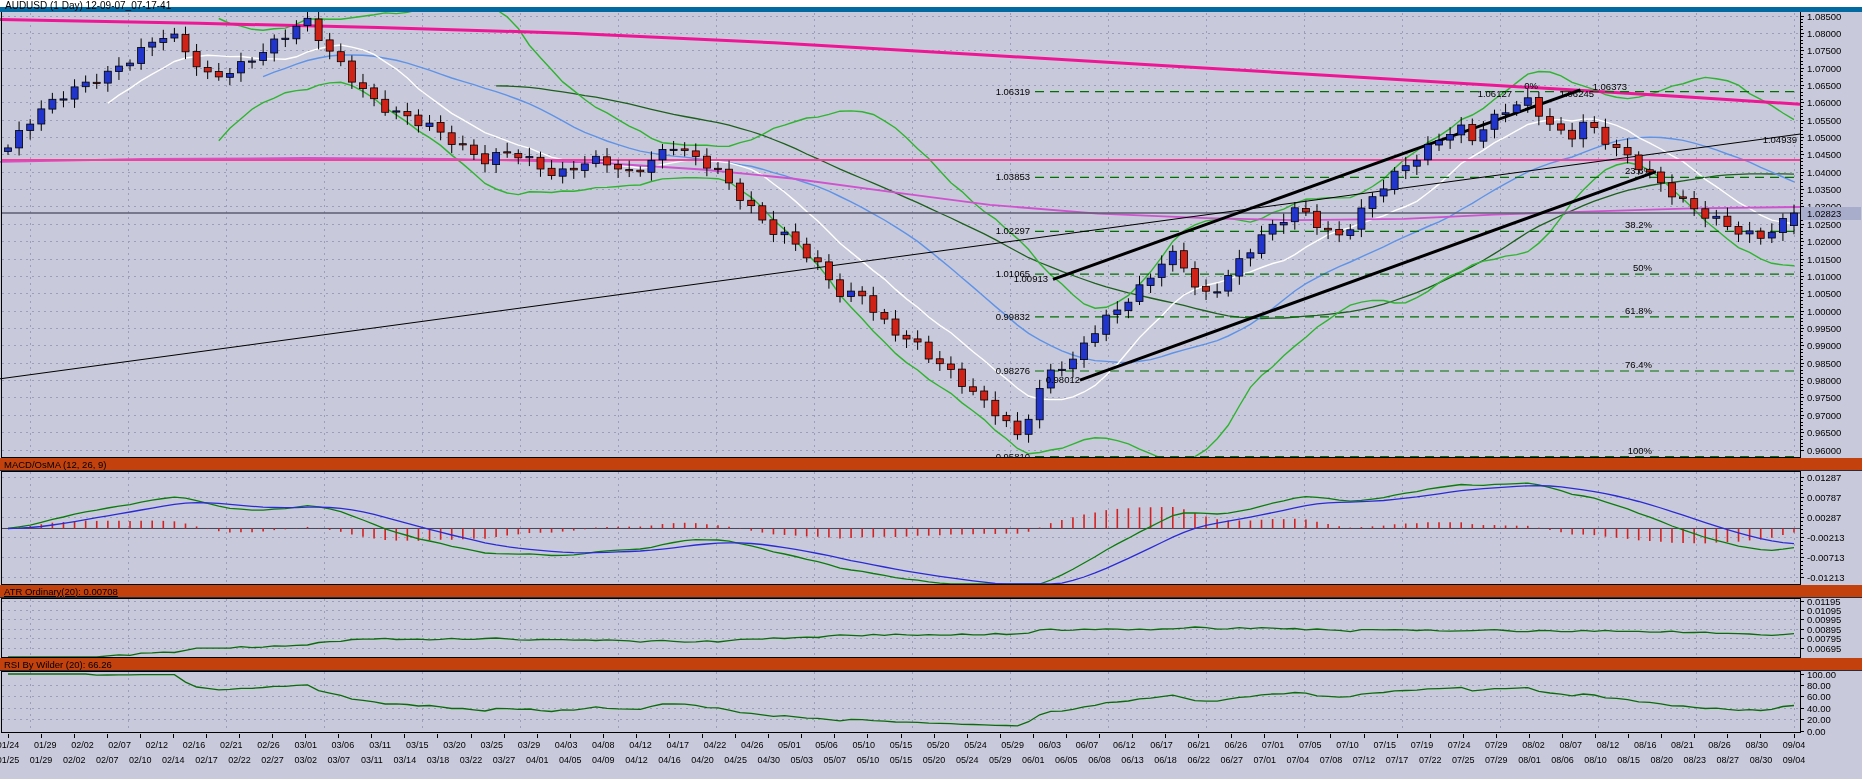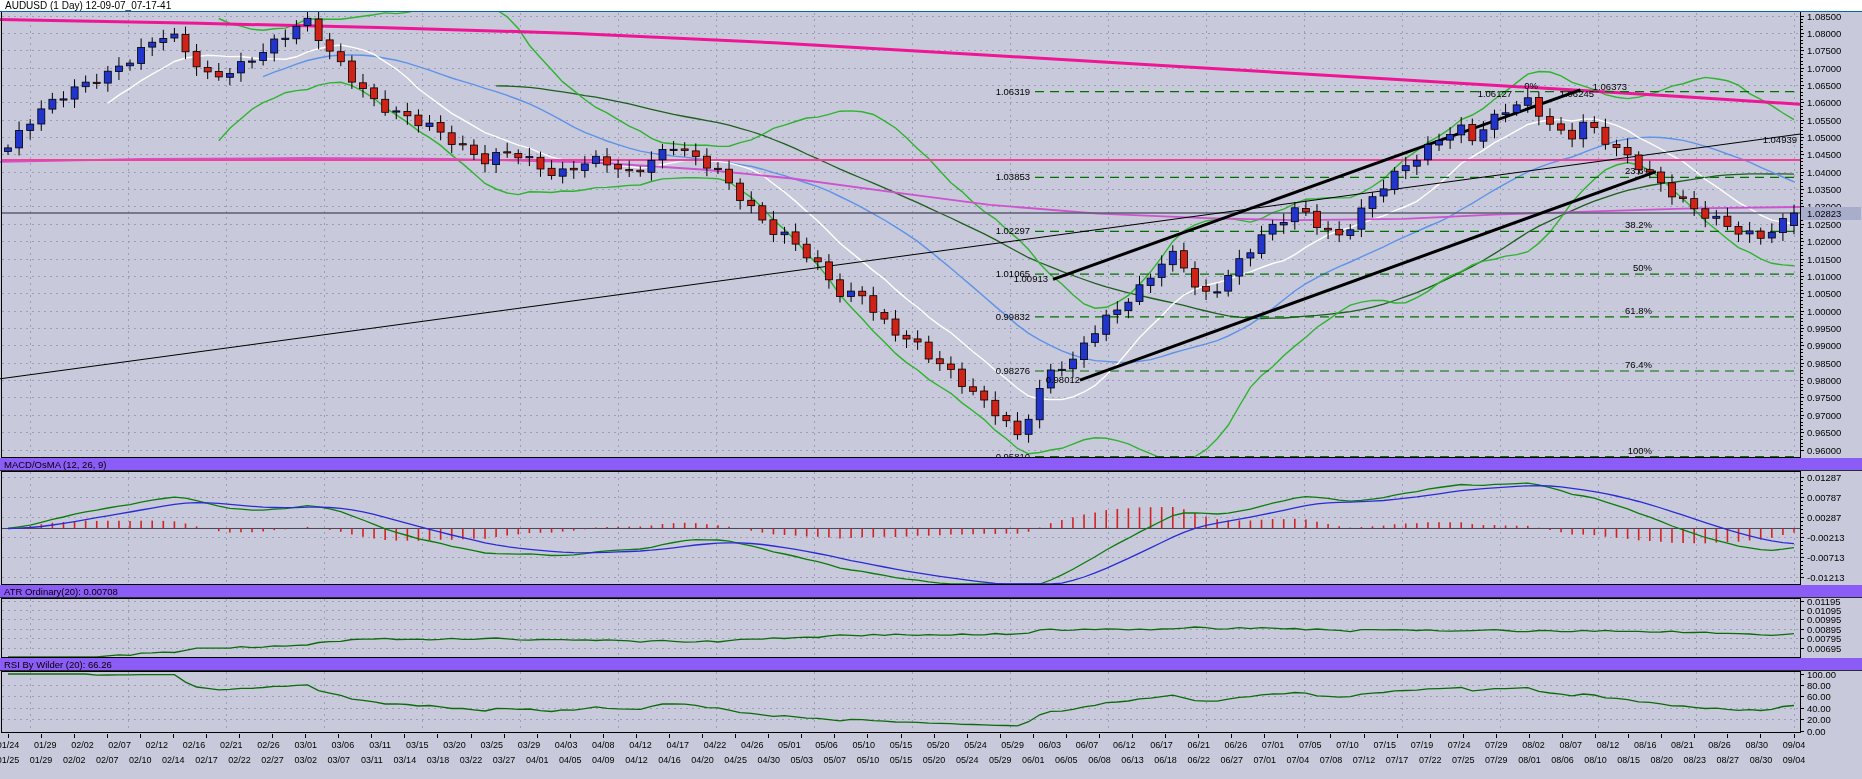--- a/index.html
+++ b/index.html
@@ -4,32 +4,32 @@
 <style>
   html,body{margin:0;padding:0;}
   body{
     width:1862px;height:779px;overflow:hidden;position:relative;
     background:#c8c9da;
     font-family:"Liberation Sans",sans-serif;
     -webkit-font-smoothing:none;
   }
   #titlebar{
     position:absolute;left:0;top:0;width:1862px;height:12px;
-    background:#ffffff;border-bottom:1px solid #0369a1;
+    background:#ffffff;border-bottom:5px solid #0369a1;
     font-size:10px;line-height:12px;color:#000;padding-left:5px;box-sizing:border-box;
     white-space:nowrap;
   }
   .strip{
     position:absolute;left:0;width:1862px;height:13px;
-    background:#8b5cf6;border-bottom:1px solid #2a2a3a;
+    background:#c2410c;border-bottom:1px solid #2a2a3a;
     font-size:9.5px;line-height:13px;color:#000;padding-left:4px;box-sizing:border-box;
     white-space:nowrap;z-index:5;
   }
   #strip-macd{top:458px;}
-  #strip-atr{top:585px;}
+  #strip-atr{top:585px;text-decoration:underline;}
   #strip-rsi{top:658px;}
   #chart-svg-holder{position:absolute;left:0;top:0;width:1862px;height:779px;}
   svg text{font-family:"Liberation Sans",sans-serif;}
 </style>
 </head>
 <body>
 
 <div id="chart-svg-holder"><svg width="1862" height="779" viewBox="0 0 1862 779">
    <g>
         <g shape-rendering="crispEdges">

